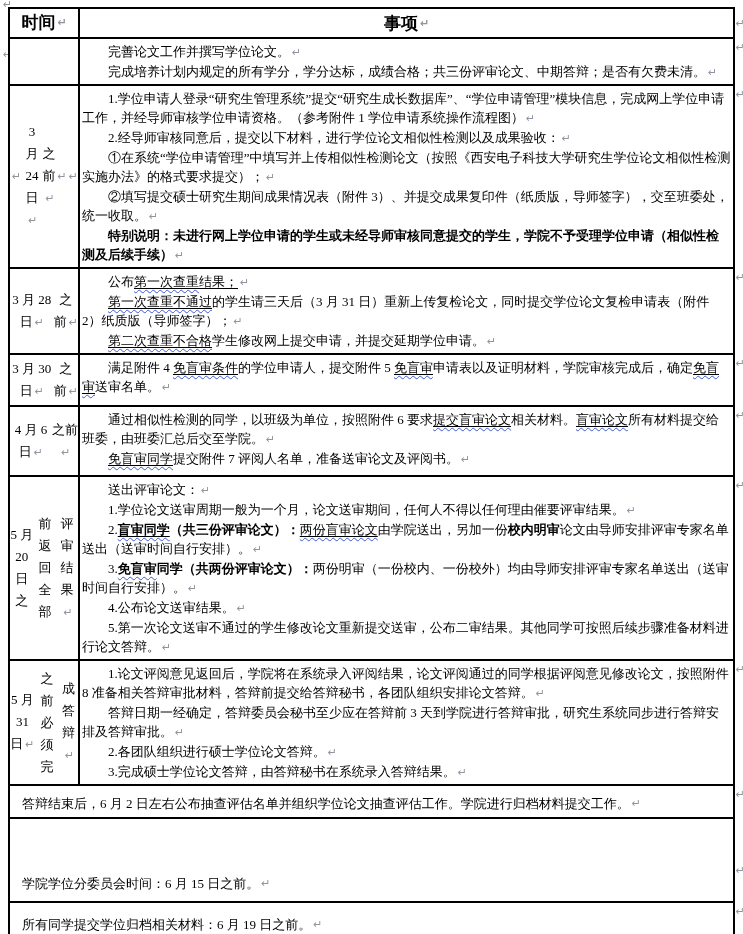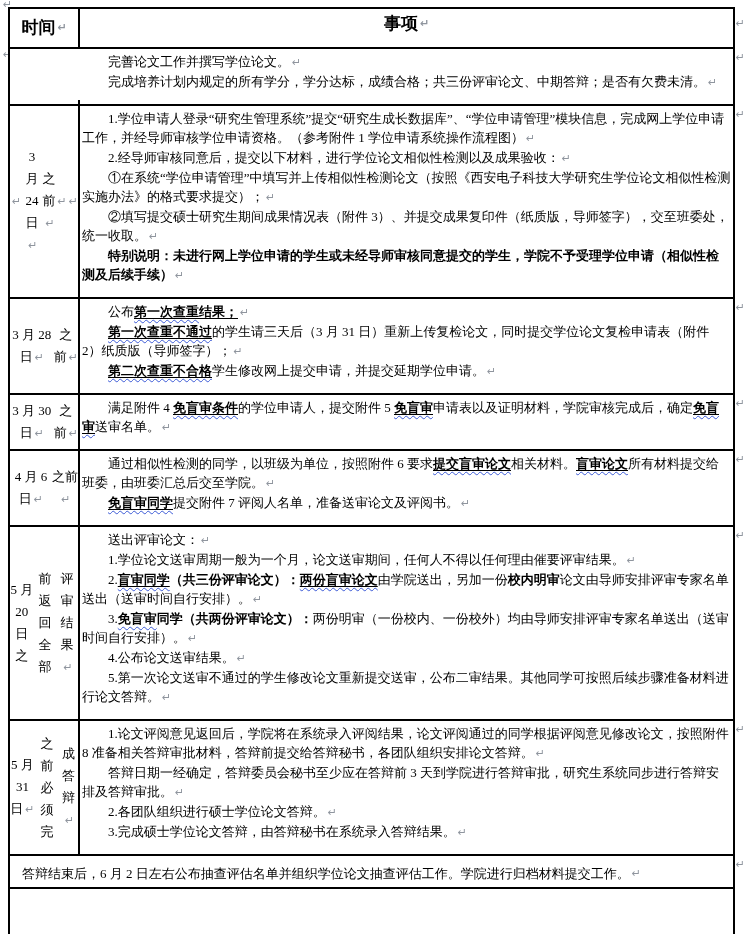--- a/index.html
+++ b/index.html
@@ -12,29 +12,29 @@
     position:absolute;left:8px;top:7px;width:727px;
     border:2px solid #000;box-sizing:border-box;
   }
   .trow{display:flex;border-bottom:2px solid #000;position:relative;box-sizing:border-box;}
   .trow:last-child{border-bottom:none;}
   .time-cell{
     width:70px;flex:0 0 70px;border-right:2px solid #000;box-sizing:border-box;
     display:flex;flex-direction:row;justify-content:center;align-items:center;
     font-size:13px;line-height:22px;text-align:center;padding:2px 0;
   }
-  .items-cell{flex:1;min-width:0;box-sizing:border-box;padding:3px 2px 12px 2px;}
+  .items-cell{flex:1;min-width:0;box-sizing:border-box;padding:3px 2px 2px 2px;}
   .para{font-size:13px;line-height:19px;text-indent:2em;word-break:break-all;}
   .time-line{min-height:22px;}
   .header-row .hcell{display:flex;align-items:center;justify-content:center;
     font-weight:bold;font-size:17px;}
   .full-cell{flex:1;display:flex;align-items:center;box-sizing:border-box;
     padding:6px 2px 2px 12px;font-size:13px;line-height:19px;word-break:break-all;}
   .b{font-weight:bold;}
-  .u{text-decoration:underline solid #000 1px;text-underline-offset:2px;font-weight:bold;}
+  .u{text-decoration:underline solid #000 1px;text-underline-offset:2px;}
   .wavy{text-decoration:underline wavy #3c5bd6 1px;text-underline-offset:3px;}
   .pilcrow{color:#8f959e;font-size:11px;font-family:"DejaVu Sans",sans-serif;margin-left:2px;}
   .row-end-mark{position:absolute;right:-12px;top:2px;}
   .margin-mark{position:absolute;}
 </style>
 </head>
 <body>
 
 <span class="pilcrow margin-mark" style="left:1px;top:-2px;">↵</span>
 <span class="pilcrow margin-mark" style="left:1px;top:48px;">↵</span>
@@ -44,21 +44,21 @@
       <div class="time-cell hcell">
         <span>时间</span>
         <span class="pilcrow">↵</span>
       </div>
       <div class="items-cell hcell">
         <span>事项</span>
         <span class="pilcrow">↵</span>
       </div>
       <span class="pilcrow row-end-mark" style="top: 8px;">↵</span>
     </div>
-    <div class="trow" style="min-height: 46px; align-items: flex-end;">
+    <div class="trow" style="min-height: 46px;">
       <div class="time-cell"></div>
       <div class="items-cell">
         <div class="para"><span>完善论文工作并撰写学位论文。</span><span class="pilcrow">↵</span></div>
         <div class="para"><span>完成培养计划内规定的所有学分，学分达标，成绩合格；共三份评审论文、中期答辩；是否有欠费未清。</span><span class="pilcrow">↵</span></div>
       </div>
       <span class="pilcrow row-end-mark">↵</span>
     </div>
     <div class="trow" style="min-height: 170px;">
       <div class="time-cell">
         <div class="time-line"><span class="pilcrow">↵</span></div>

